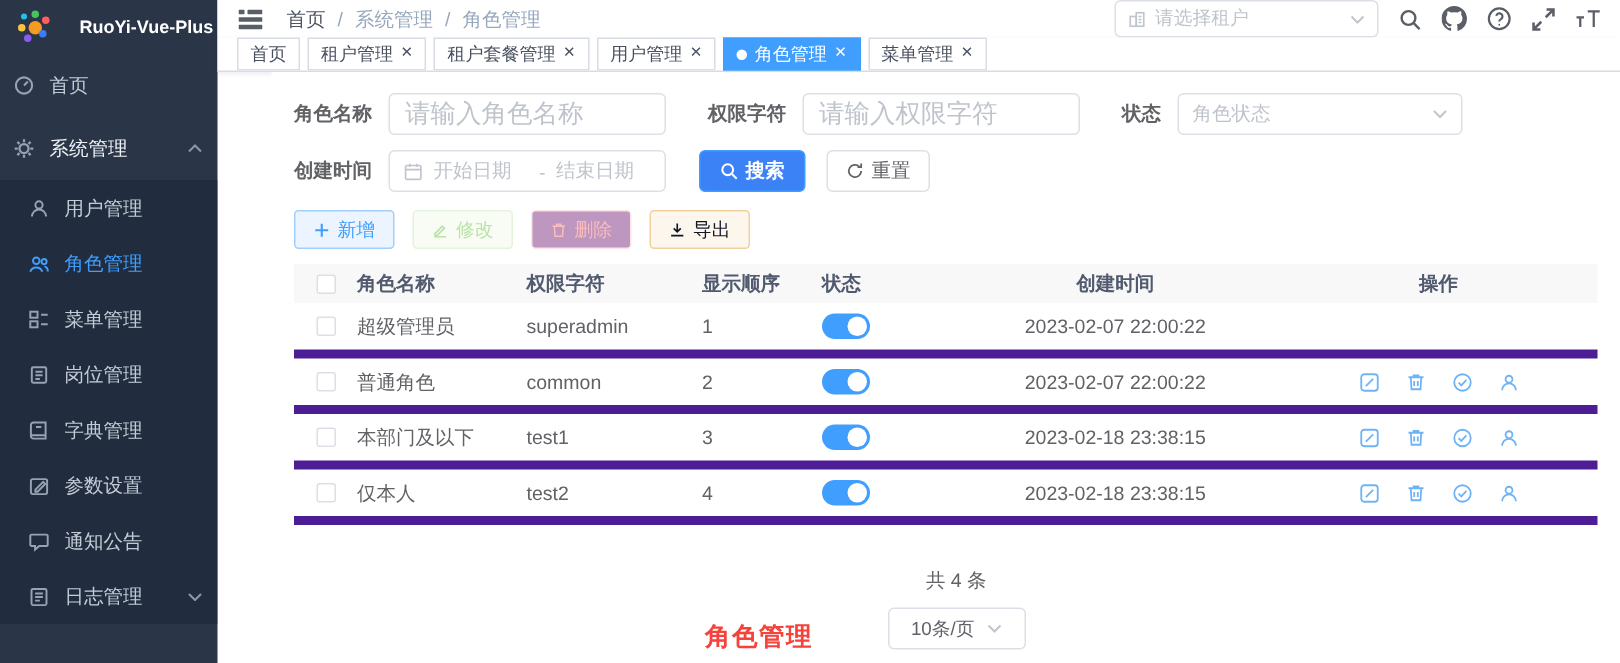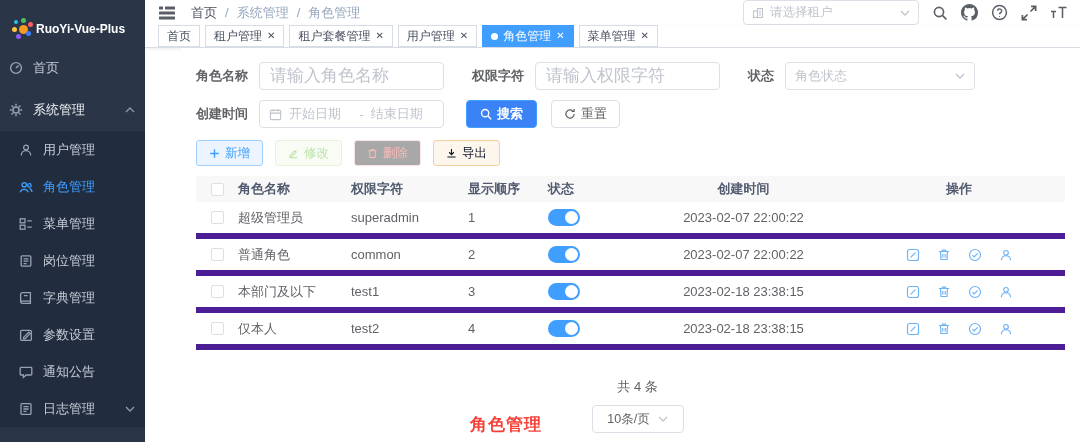--- a/index.html
+++ b/index.html
@@ -2,21 +2,21 @@
 <html><head>
 <meta charset="utf-8">
 <style>
   * { box-sizing: border-box; margin: 0; padding: 0; }
   html,body { width:1080px; height:442px; overflow:hidden; }
   body { font-family:"Liberation Sans","DejaVu Sans",sans-serif; font-size:13px; color:#606266; background:#fff; }
   .app { position:relative; display:flex; width:1080px; height:442px; }
 
   
   .sidebar { width:145px; flex-shrink:0; background:#2a3648; color:#bfcbd9; overflow:hidden; }
-  .logo { height:36px; display:flex; align-items:center; gap:2px; padding-left:12px;margin-top:11px; }
+  .logo { height:36px; display:flex; align-items:center; gap:19px; padding-left:12px; }
   .logo-flower { position:relative; width:22px; height:22px; flex-shrink:0; }
   .logo-flower i { position:absolute; border-radius:50%; }
   .logo-text { color:#fff; font-weight:bold; font-size:12px; white-space:nowrap; }
   .menu-item { height:42px; display:flex; align-items:center; gap:10px; padding:0 10px 0 9px; cursor:pointer; font-size:13px; color:#c3cbd6; }
   .menu-item .mi-icon { width:14px; height:14px; flex-shrink:0; color:#97a3b3; display:flex; }
   .menu-item.parent { color:#eef1f5; }
   .menu-item .chev { margin-left:auto; color:#8ب97a6; color:#8b97a6; display:flex; }
   .submenu { background:#212d3e; }
   .submenu .menu-item { height:37px; padding-left:19px; }
   .submenu .menu-item.active { color:#409eff; }
@@ -56,21 +56,21 @@
   .daterange .dseg { flex:1; }
   .chev-g { color:#c0c4cc; display:flex; }
   .btn { height:28px; border-radius:4px; border:1px solid transparent; display:inline-flex; align-items:center; gap:5px; font-size:13px; cursor:pointer; font-family:inherit; }
   .btn-primary { background:#3b82f6; border-color:#409eff; color:#fff; padding:0 13px; margin-left:22px;font-weight:bold; }
   .btn-plainwhite { background:#fff; border-color:#dcdfe6; color:#606266; padding:0 12px; margin-left:14px; }
 
   .toolbar { display:flex; gap:12px; margin:12px 0 10px; }
   .tbtn { height:26px; padding:0 12px; border-radius:3px; font-size:12.5px; display:inline-flex; align-items:center; gap:5px; border:1px solid; cursor:pointer; font-family:inherit; }
   .tbtn-add { color:#409eff; background:#ecf5ff; border-color:#a0cfff; }
   .tbtn-edit { color:#67c23a; background:#f0f9eb; border-color:#c2e7b0; opacity:.45; cursor:not-allowed; }
-  .tbtn-del { color:#f56c6c; background:#404040; border-color:#fbc4c4; opacity:.45; cursor:not-allowed; }
+  .tbtn-del { color:#f56c6c; background:#701a75; border-color:#fbc4c4; opacity:.45; cursor:not-allowed; }
   .tbtn-exp { color:#0f172a; background:#fdf6ec; border-color:#f3d19e; }
 
   .table { margin-top:2px; }
   .thead { display:flex; align-items:center; height:26px; background:#f8f8f9; color:#515a6e; font-weight:bold; font-size:13px; }
   .trow { display:flex; align-items:center; height:37px; border-bottom:6px solid #4c1d95; font-size:13px; color:#606266; }
   .c-check { width:42px; display:flex; align-items:center; justify-content:center; }
   .c-name { width:113px; }
   .c-key { width:117px; }
   .c-order { width:80px; }
   .c-status { width:86px; display:flex; align-items:center; }

